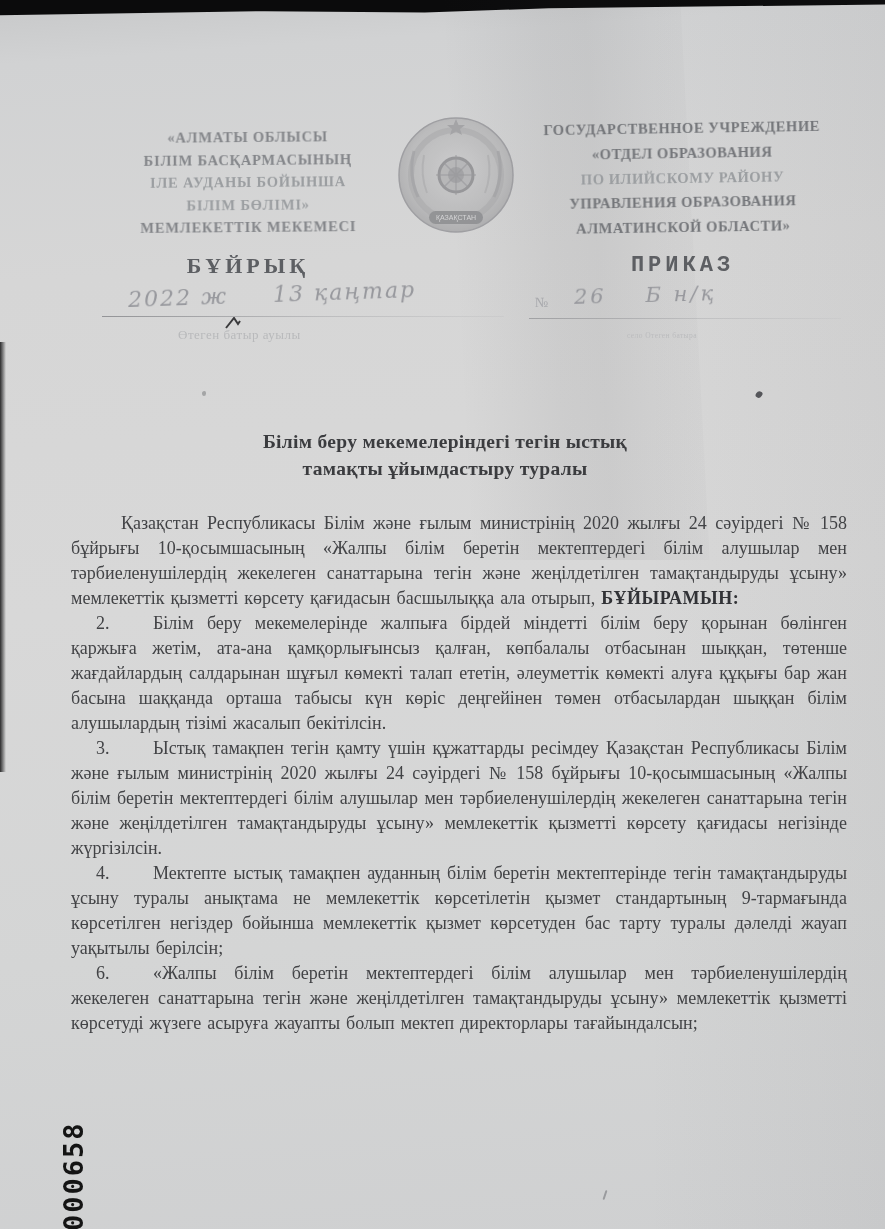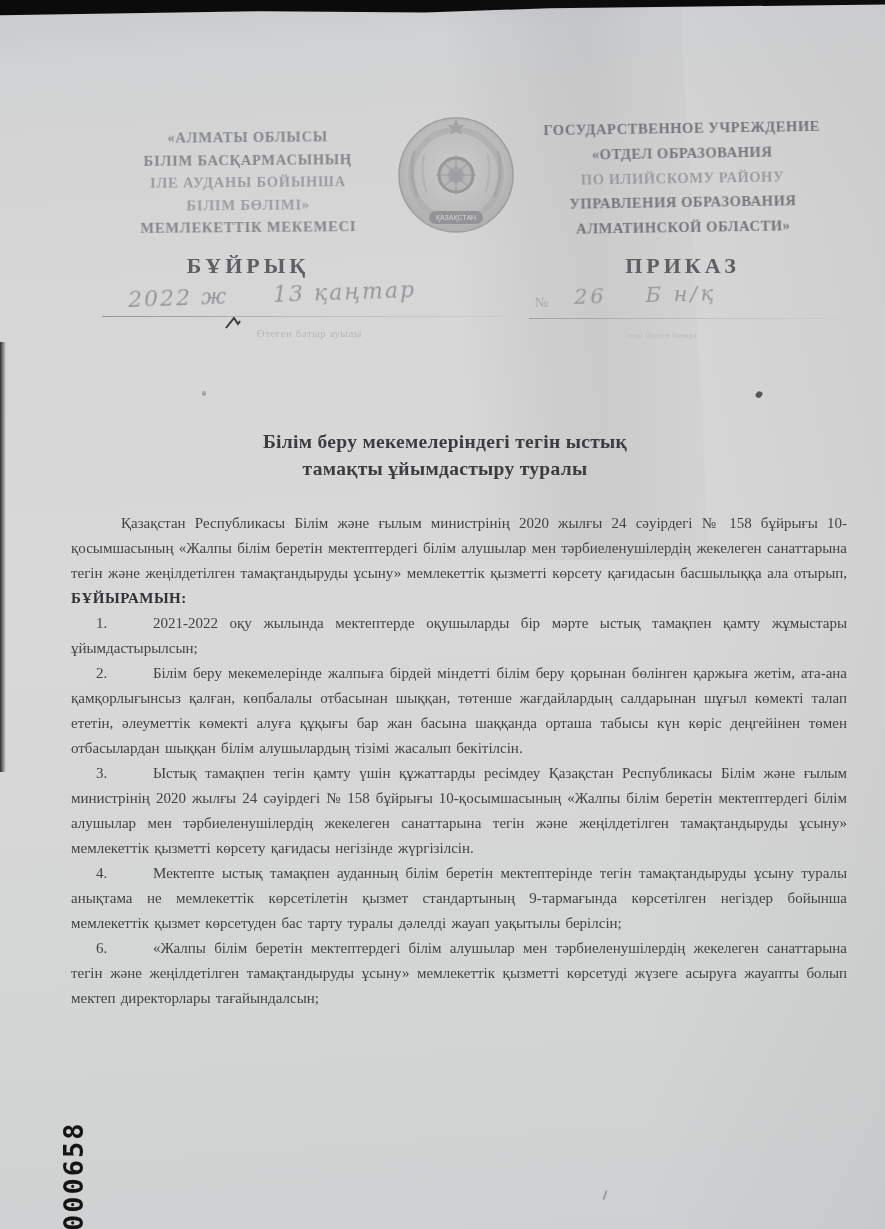--- a/index.html
+++ b/index.html
@@ -22,47 +22,47 @@
   
   .hdr{position:absolute;text-align:center;font-weight:bold;filter:blur(.25px);}
   .hdr-left{top:126px;left:92px;width:312px;font-size:14.5px;line-height:22.5px;
     color:#84868a;letter-spacing:.8px;transform:rotate(-.5deg);}
   .hdr-right{top:116px;left:505px;width:355px;font-size:14.6px;line-height:24.8px;
     color:#74767a;letter-spacing:.5px;transform:rotate(-.9deg);}
   .hdr .faded{color:#9b9ea1;}
   .order-label{position:absolute;text-align:center;font-weight:bold;font-size:22px;
     letter-spacing:4px;color:#5d5f63;filter:blur(.2px);}
   .order-kk{top:253px;left:92px;width:312px;}
-  .order-ru{top:253px;left:505px;width:355px;}
+  .order-ru{top:253px;left:505px;width:355px;font-family:Liberation Mono, monospace;}
 
   
   .emblem{position:absolute;top:111px;left:394px;opacity:.85;}
 
   
   .script{font-family:"DejaVu Serif", serif;font-style:italic;color:#97989d;white-space:pre;filter:blur(.3px);}
   .date-script{position:absolute;top:282px;left:128px;font-size:22px;letter-spacing:2px;transform:rotate(-2deg);}
   .date-line{position:absolute;top:316px;left:102px;width:402px;height:1px;
     background:linear-gradient(90deg,rgba(125,126,130,.75),rgba(150,151,155,.4) 55%,rgba(165,166,170,.15));}
   .caret{position:absolute;top:317px;left:225px;}
-  .date-caption{position:absolute;top:327px;left:178px;width:184px;text-align:right;
-    font-size:11px;color:#b8b9bb;letter-spacing:.5px;filter:blur(.4px);}
+  .date-caption{position:absolute;top:327px;left:178px;width:184px;text-align:left;
+    font-size:13px;color:#b8b9bb;letter-spacing:.5px;filter:blur(.4px);}
   .num-sign{position:absolute;top:295px;left:535px;font-size:14px;color:#a8a9ad;filter:blur(.4px);}
   .num-script{position:absolute;top:283px;left:574px;font-size:21px;letter-spacing:3px;transform:rotate(-1.5deg);}
   .num-line{position:absolute;top:318px;left:529px;width:312px;height:1px;
     background:linear-gradient(90deg,rgba(130,131,135,.6),rgba(155,156,160,.35) 55%,rgba(170,171,175,.12));}
   .num-caption{position:absolute;top:331px;left:594px;width:136px;text-align:center;
     font-size:7.5px;color:#bbbcbe;letter-spacing:.4px;filter:blur(.4px);}
 
   
   .title{position:absolute;top:428px;left:0;width:890px;text-align:center;
     font-size:19.5px;font-weight:bold;line-height:27px;color:#3b3c3f;letter-spacing:.3px;filter:blur(.2px);}
 
   
   .body{position:absolute;top:511px;left:71px;width:776px;
-    font-size:15px;line-height:25px;color:#424346;text-align:justify;word-spacing:1.5px;filter:blur(.2px);}
+    font-size:18px;line-height:25px;color:#424346;text-align:justify;word-spacing:1.5px;filter:blur(.2px);}
   .body p{margin:0;}
   .intro{text-indent:50px;}
   .decree{font-weight:bold;color:#313236;letter-spacing:.5px;}
   .item{text-indent:25px;}
   .item .num{display:inline-block;width:57px;text-indent:0;}
 
   
   .stamp{position:absolute;left:58px;top:1231px;transform:rotate(-90deg);transform-origin:0 0;
     font-family:"DejaVu Sans Mono", monospace;font-weight:bold;font-size:27px;
     letter-spacing:2px;color:#141414;filter:blur(.2px);}
@@ -134,21 +134,20 @@
   <div class="num-line"></div>
   <div class="num-caption">село Отеген батыра</div>
 
   <div class="title">
     <div>Білім беру мекемелеріндегі тегін ыстық</div>
     <div>тамақты ұйымдастыру туралы</div>
   </div>
 
   <div class="body">
     <p class="intro"><span>Қазақстан Республикасы Білім және ғылым министрінің 2020 жылғы 24 сәуірдегі № 158 бұйрығы 10-қосымшасының «Жалпы білім беретін мектептердегі білім алушылар мен тәрбиеленушілердің жекелеген санаттарына тегін және жеңілдетілген тамақтандыруды ұсыну» мемлекеттік қызметті көрсету қағидасын басшылыққа ала отырып, </span><span class="decree">БҰЙЫРАМЫН:</span></p>
-    <p class="item"><span class="num">1.</span><span>2021-2022 оқу жылында мектептерде оқушыларды бір мәрте ыстық тамақпен қамту жұмыстары ұйымдастырылсын;</span></p>
     <p class="item"><span class="num">2.</span><span>Білім беру мекемелерінде жалпыға бірдей міндетті білім беру қорынан бөлінген қаржыға жетім, ата-ана қамқорлығынсыз қалған, көпбалалы отбасынан шыққан, төтенше жағдайлардың салдарынан шұғыл көмекті талап ететін, әлеуметтік көмекті алуға құқығы бар жан басына шаққанда орташа табысы күн көріс деңгейінен төмен отбасылардан шыққан білім алушылардың тізімі жасалып бекітілсін.</span></p>
     <p class="item"><span class="num">3.</span><span>Ыстық тамақпен тегін қамту үшін құжаттарды ресімдеу Қазақстан Республикасы Білім және ғылым министрінің 2020 жылғы 24 сәуірдегі № 158 бұйрығы 10-қосымшасының «Жалпы білім беретін мектептердегі білім алушылар мен тәрбиеленушілердің жекелеген санаттарына тегін және жеңілдетілген тамақтандыруды ұсыну» мемлекеттік қызметті көрсету қағидасы негізінде жүргізілсін.</span></p>
     <p class="item"><span class="num">4.</span><span>Мектепте ыстық тамақпен ауданның білім беретін мектептерінде тегін тамақтандыруды ұсыну туралы анықтама не мемлекеттік көрсетілетін қызмет стандартының 9-тармағында көрсетілген негіздер бойынша мемлекеттік қызмет көрсетуден бас тарту туралы дәлелді жауап уақытылы берілсін;</span></p>
     <p class="item"><span class="num">6.</span><span>«Жалпы білім беретін мектептердегі білім алушылар мен тәрбиеленушілердің жекелеген санаттарына тегін және жеңілдетілген тамақтандыруды ұсыну» мемлекеттік қызметті көрсетуді жүзеге асыруға жауапты болып мектеп директорлары тағайындалсын;</span></p>
   </div>
 
   <div class="stamp">000658</div>
 
   <div class="speck speck-a"></div>
   <div class="speck speck-b"></div>

